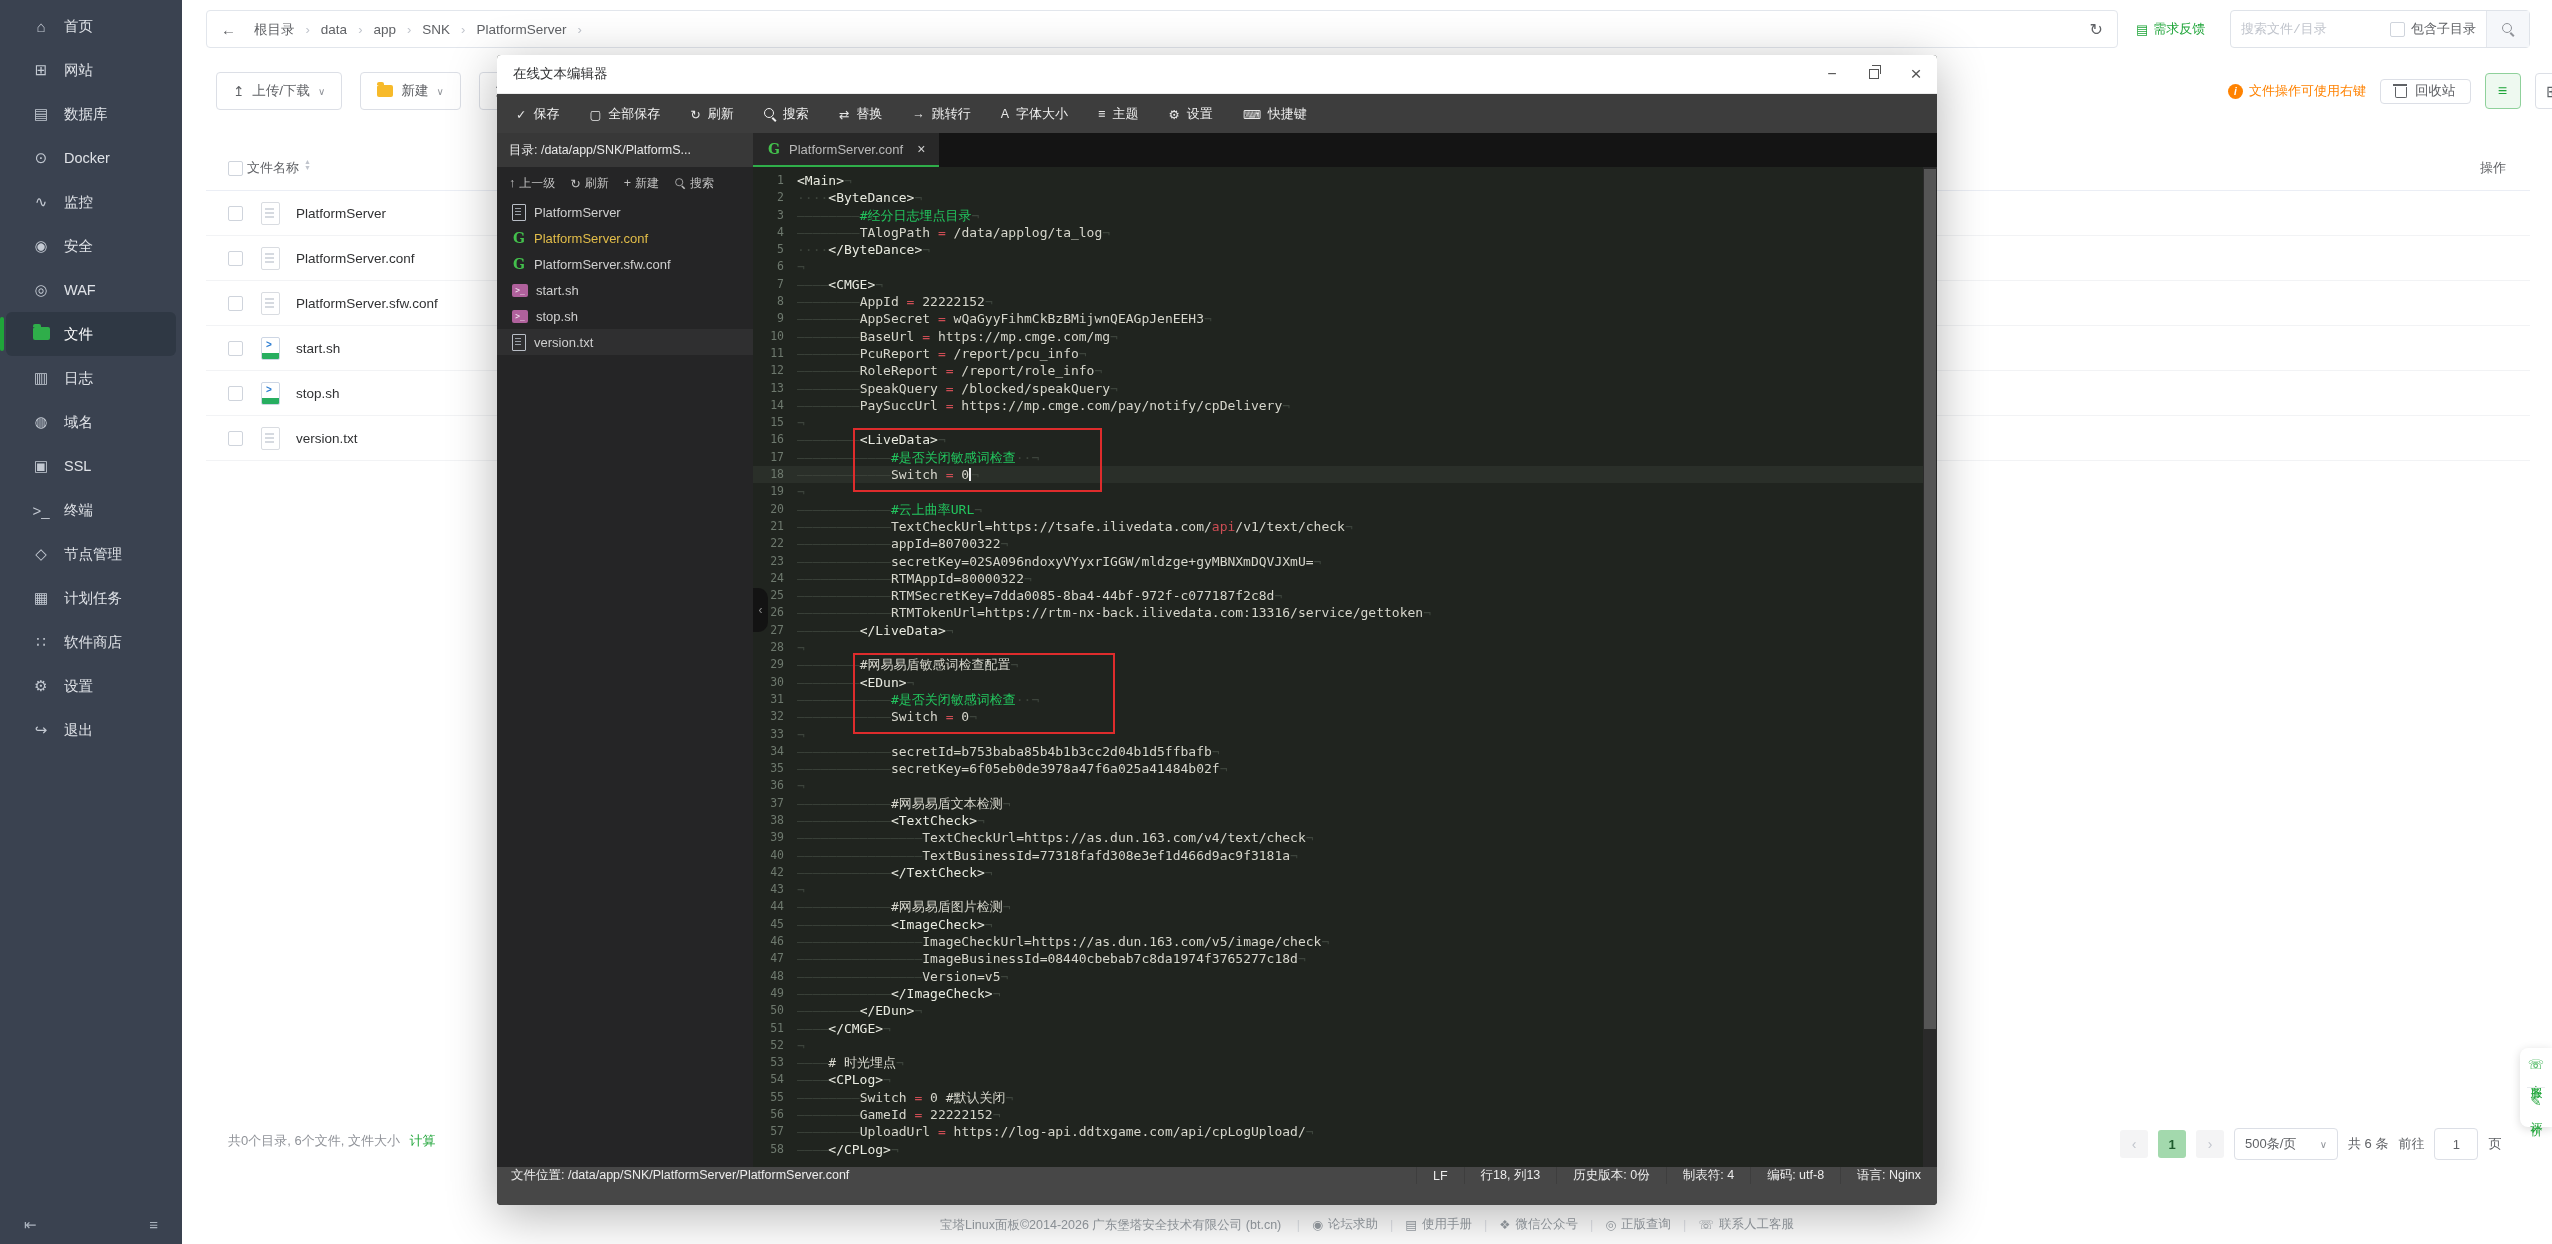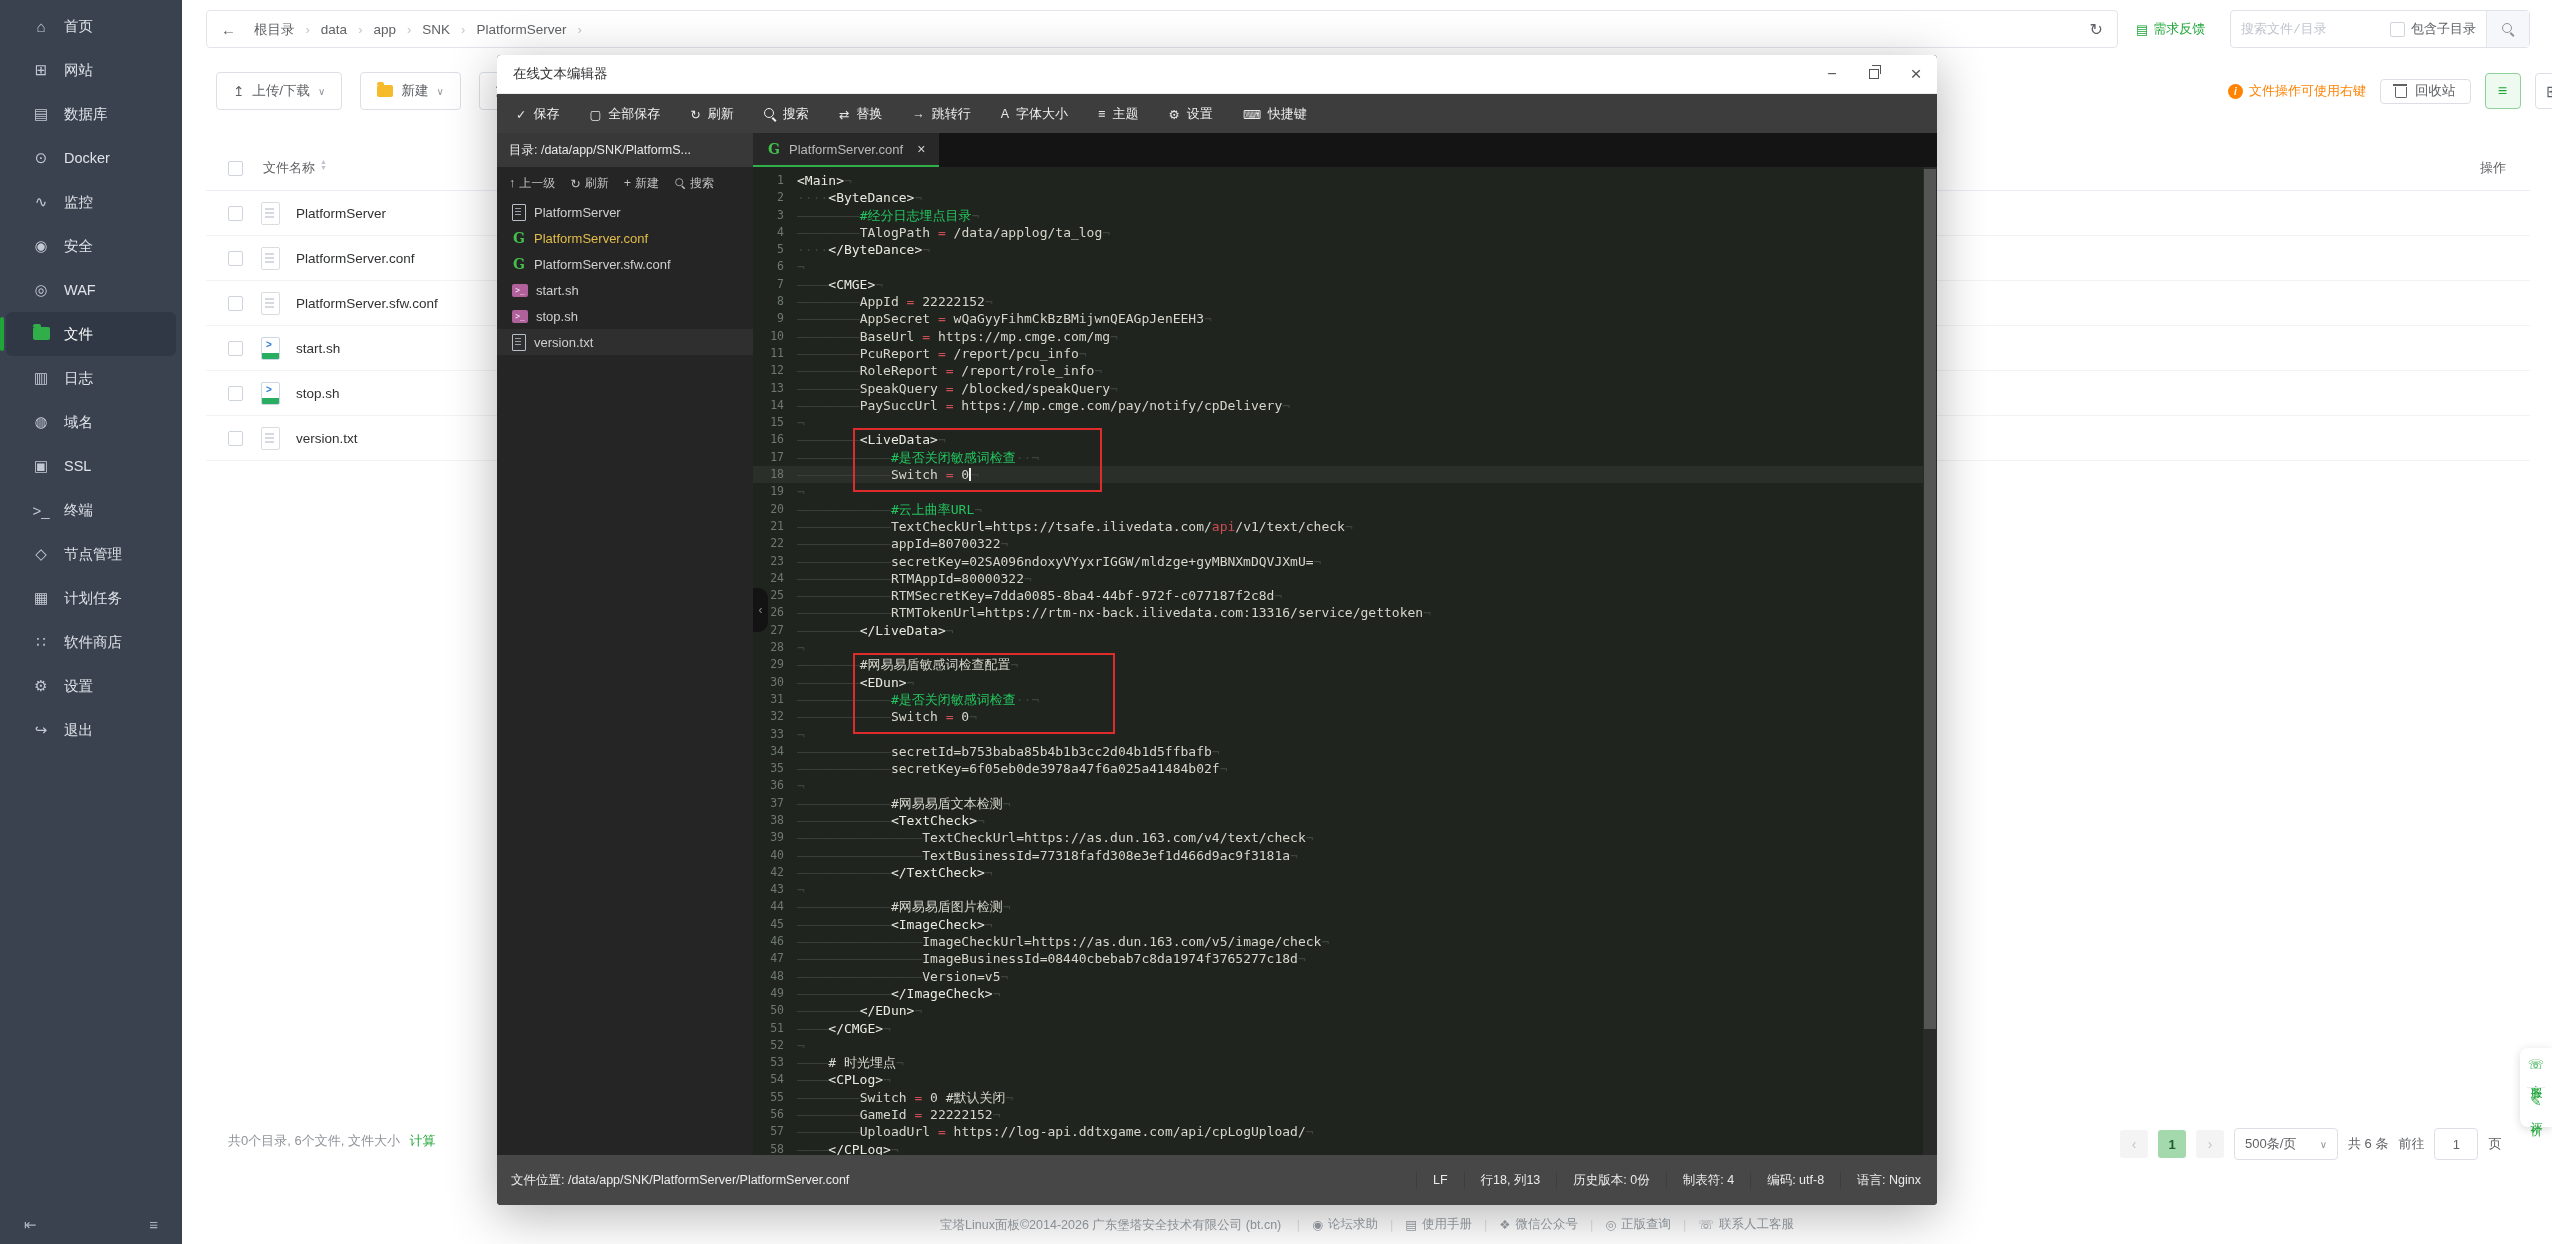--- a/index.html
+++ b/index.html
@@ -45,21 +45,21 @@
   #notice{color:#ff8200;font-size:13px;display:flex;align-items:center;gap:6px;white-space:nowrap}
   .oi{width:15px;height:15px;border-radius:50%;background:#ff8200;color:#fff;font-size:10px;font-weight:bold;display:flex;align-items:center;justify-content:center;font-style:italic}
   .trash{position:relative;width:10px;height:10px;display:inline-block;border:1.2px solid currentColor;border-top:none;border-radius:0 0 2px 2px;margin-top:3px}
   .trash::before{content:"";position:absolute;left:-3px;top:-3px;width:14px;height:1.5px;background:currentColor}
   .tg{width:36px;height:36px;border:1px solid #dcdfe6;border-radius:4px;display:flex;align-items:center;justify-content:center;color:#5f6368;font-size:16px;box-sizing:border-box}
   .tg.active{border-color:#8fd19b;background:#eef9f0;color:#20a53a}
   
   #ftable{position:absolute;left:206px;top:146px;width:2324px;z-index:1}
   .thead{height:44px;display:flex;align-items:center;border-bottom:1px solid #ebeef5;position:relative}
   .thead .cb{margin-left:22px}
-  .th-name{font-size:13px;color:#606266;margin-left:20px;display:flex;align-items:flex-start}
+  .th-name{font-size:13px;color:#606266;margin-left:4px;display:flex;align-items:flex-start}
   .sort{display:inline-flex;flex-direction:column;font-size:7px;color:#c0c4cc;line-height:6px;margin-left:5px}
   .th-actions{position:absolute;right:24px;font-size:13px;color:#606266}
   .frow{height:44px;display:flex;align-items:center;border-bottom:1px solid #f2f3f5}
   .frow .cb{margin-left:22px}
   .fico{margin-left:18px;flex:none}
   .fi-doc{width:17px;height:21px;background:#fff;border:1px solid #d9dce1;border-radius:2px;position:relative}
   .fi-doc::before{content:"";position:absolute;left:3px;top:5px;width:9px;height:2px;background:#d6dae0;box-shadow:0 4px 0 #d6dae0,0 8px 0 #d6dae0}
   .fi-sh{width:17px;height:21px;background:#fff;border:1px solid #cdd6e4;border-radius:2px;position:relative;overflow:hidden}
   .fi-sh::before{content:">";position:absolute;left:4px;top:1px;font-size:10px;font-weight:bold;color:#2d7dd2}
   .fi-sh::after{content:"";position:absolute;left:0;right:0;bottom:0;height:6px;background:#27ae60}
@@ -123,21 +123,21 @@
   .sp{color:#d6d6cc}.st{color:#e9ebe1}.sc{color:#22c55e}.sr{color:#cd4d54}.sw{color:#3d443c}
   .caret{display:inline-block;width:2px;height:13px;background:#eee;vertical-align:-2px}
   .redbox{position:absolute;border:2px solid #de2c2c;z-index:5;pointer-events:none}
   #rb1{left:100px;top:261px;width:245px;height:60px}
   #rb2{left:100px;top:486px;width:258px;height:77px}
   #vscroll{position:absolute;right:0;top:34px;bottom:0;width:14px;background:#2a2a2a}
   #vthumb{position:absolute;left:1px;right:1px;top:2px;height:86%;background:#555}
   #collapse-handle{position:absolute;left:256px;top:455px;width:15px;height:44px;background:#131313;color:#8a8a8a;
                    border-radius:0 10px 10px 0;display:flex;align-items:center;justify-content:center;font-size:12px;z-index:6}
   
-  #statusbar{position:absolute;left:0;right:0;bottom:0;height:50px;background:#474747;display:flex;align-items:center}
+  #statusbar{position:absolute;left:0;right:0;bottom:0;height:38px;background:#474747;display:flex;align-items:flex-start}
   #st-left{display:flex;align-items:center;padding-left:14px;color:#ececec;font-size:12.5px}
   #st-right{margin-left:auto;display:flex;align-items:stretch}
   .sti{display:flex;align-items:center;padding:0 16px;border-left:1px solid #3e3e3e;color:#ececec;font-size:12.5px;white-space:nowrap}
 </style>
 </head>
 <body>
 
 <div id="sidebar">
   <div id="sidebar-nav">
       <div class="sb-item">

